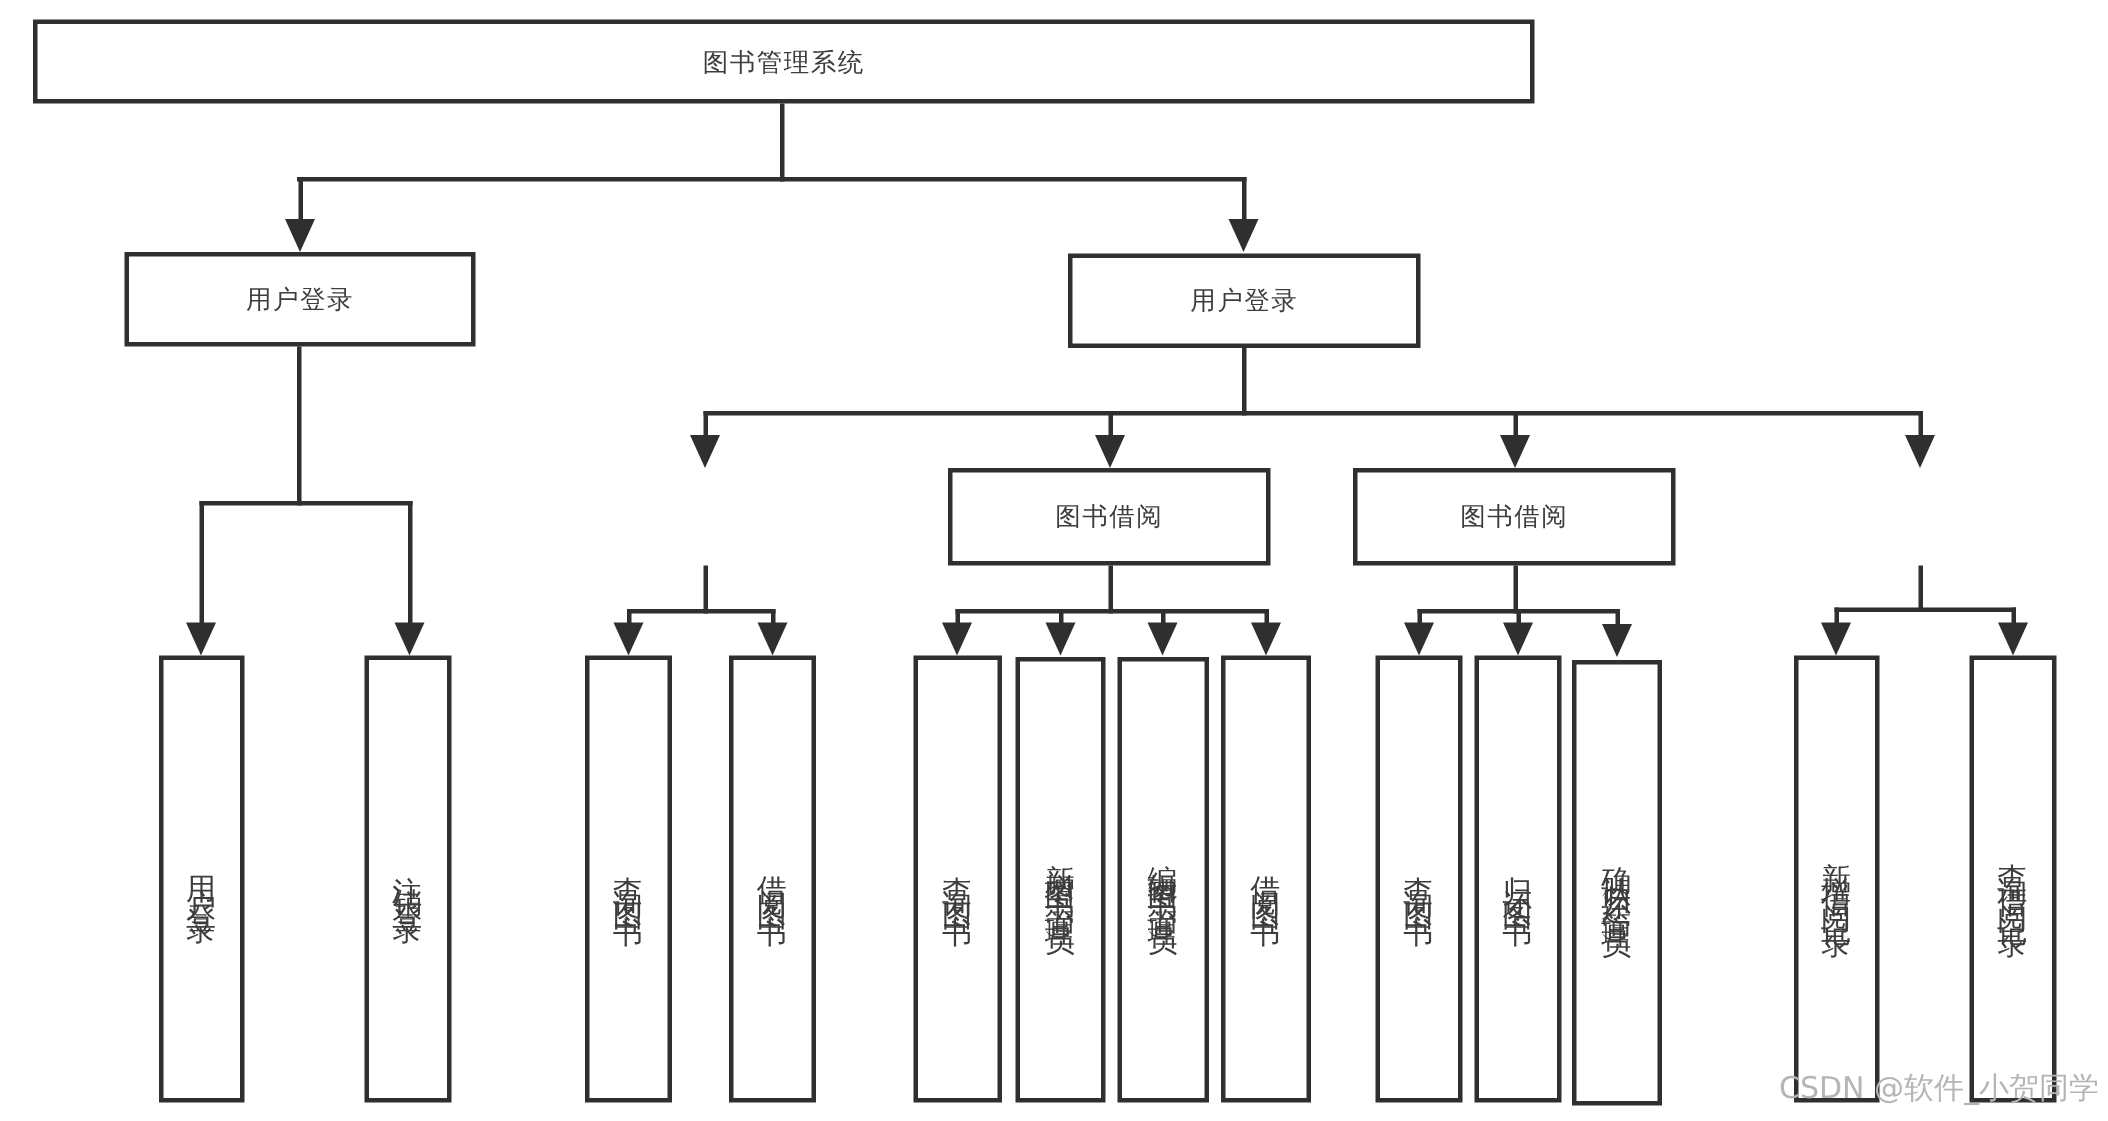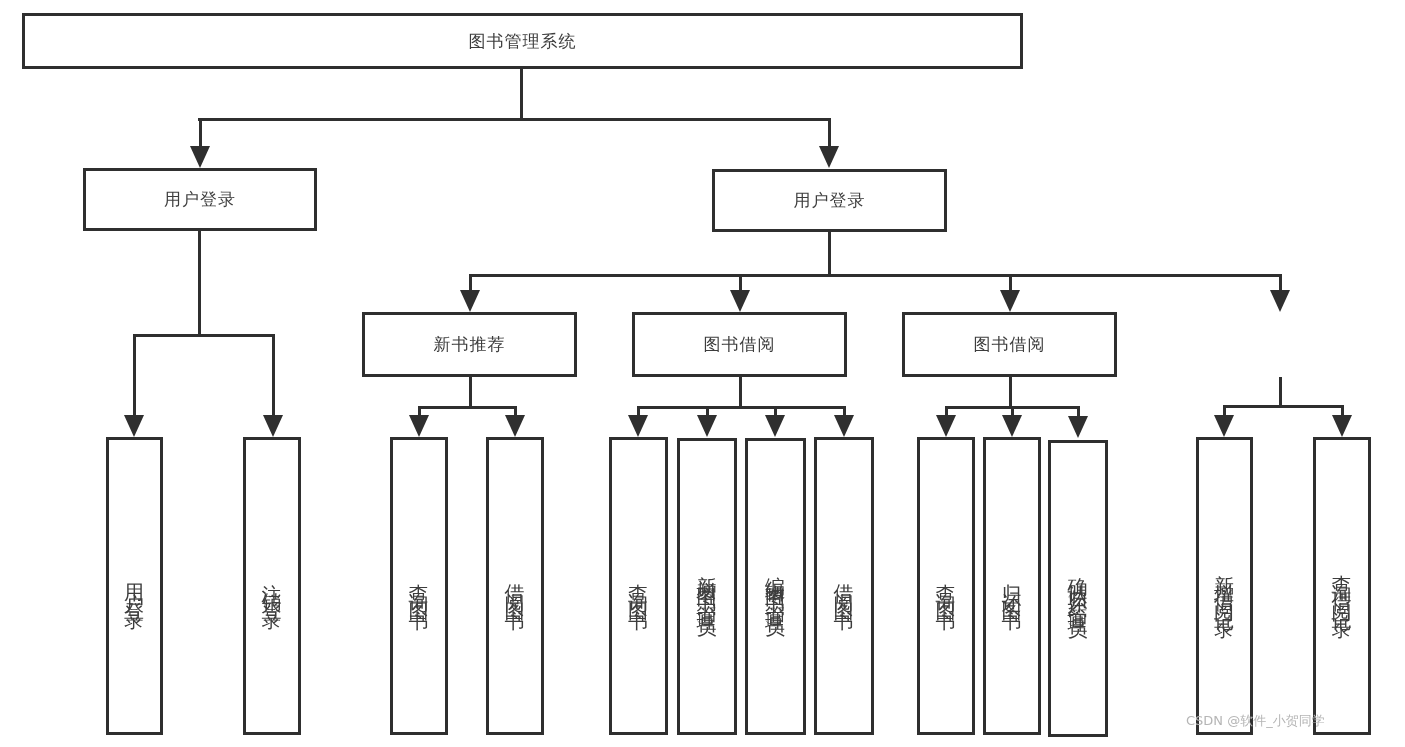--- a/index.html
+++ b/index.html
@@ -41,21 +41,21 @@
     position: absolute;
     width: 0; height: 0;
     border-left: 10px solid transparent;
     border-right: 10px solid transparent;
     border-top: 22px solid #2f2f2f;
   }
   #watermark {
     position: absolute;
     left: 1186px;
     top: 712px;
-    font-size: 13px;
+    font-size: 20px;
     color: #b5b5b5;
     white-space: nowrap;
     z-index: 5;
   }
 </style>
 </head>
 <body>
 
 <div id="canvas">
 
@@ -88,23 +88,20 @@
   <div class="hline" style="left:469px; top:274px; width:812px;"></div>
   <div class="vline" style="left:469px; top:274px; height:18px;"></div>
   <div class="arrow" style="left:460px; top:290px;"></div>
   <div class="vline" style="left:739px; top:274px; height:18px;"></div>
   <div class="arrow" style="left:730px; top:290px;"></div>
   <div class="vline" style="left:1009px; top:274px; height:18px;"></div>
   <div class="arrow" style="left:1000px; top:290px;"></div>
   <div class="vline" style="left:1279px; top:274px; height:18px;"></div>
   <div class="arrow" style="left:1270px; top:290px;"></div>
 
-  <div class="box h" style="left:362px; top:312px; width:215px; height:65px;">
-    <span>新书推荐</span>
-  </div>
   <div class="box h" style="left:632px; top:312px; width:215px; height:65px;">
     <span>图书借阅</span>
   </div>
   <div class="box h" style="left:902px; top:312px; width:215px; height:65px;">
     <span>图书借阅</span>
   </div>
 
   <div class="vline" style="left:469px; top:377px; height:32px;"></div>
   <div class="hline" style="left:418px; top:406px; width:99px;"></div>
   <div class="vline" style="left:418px; top:406px; height:10px;"></div>

